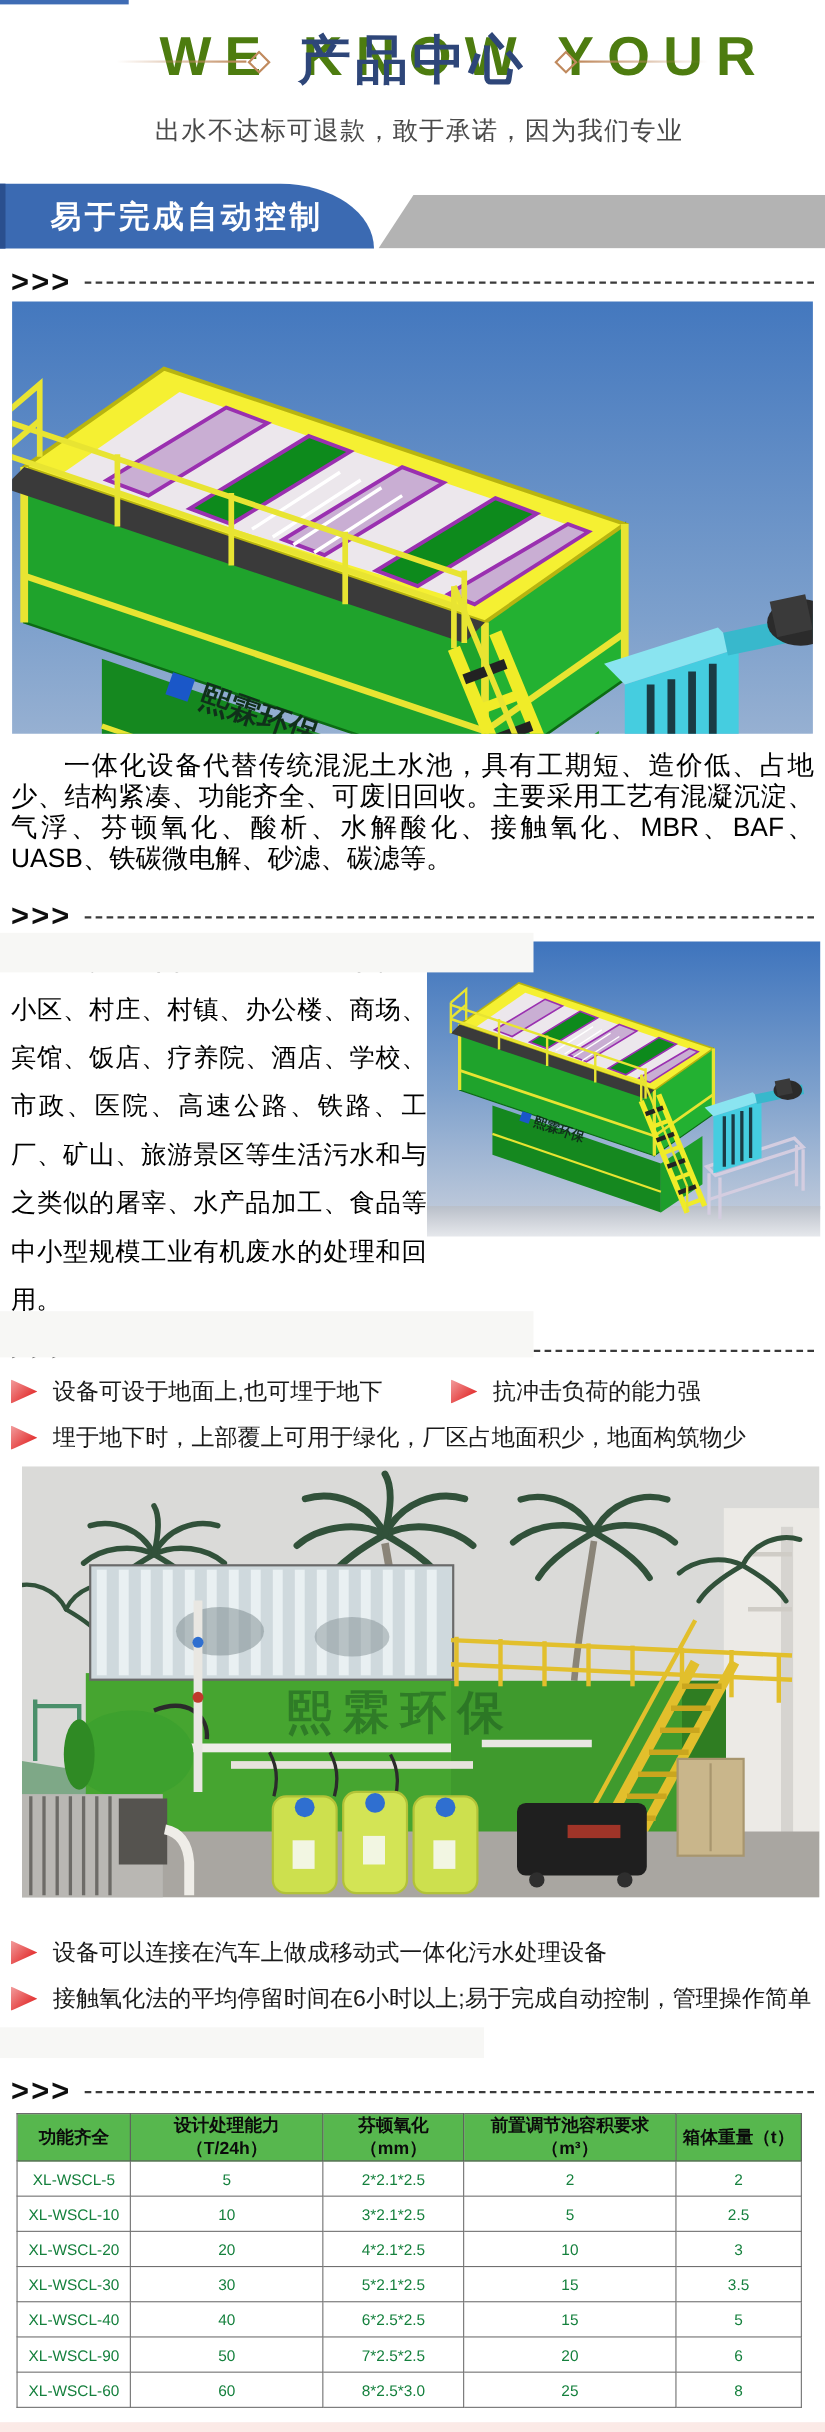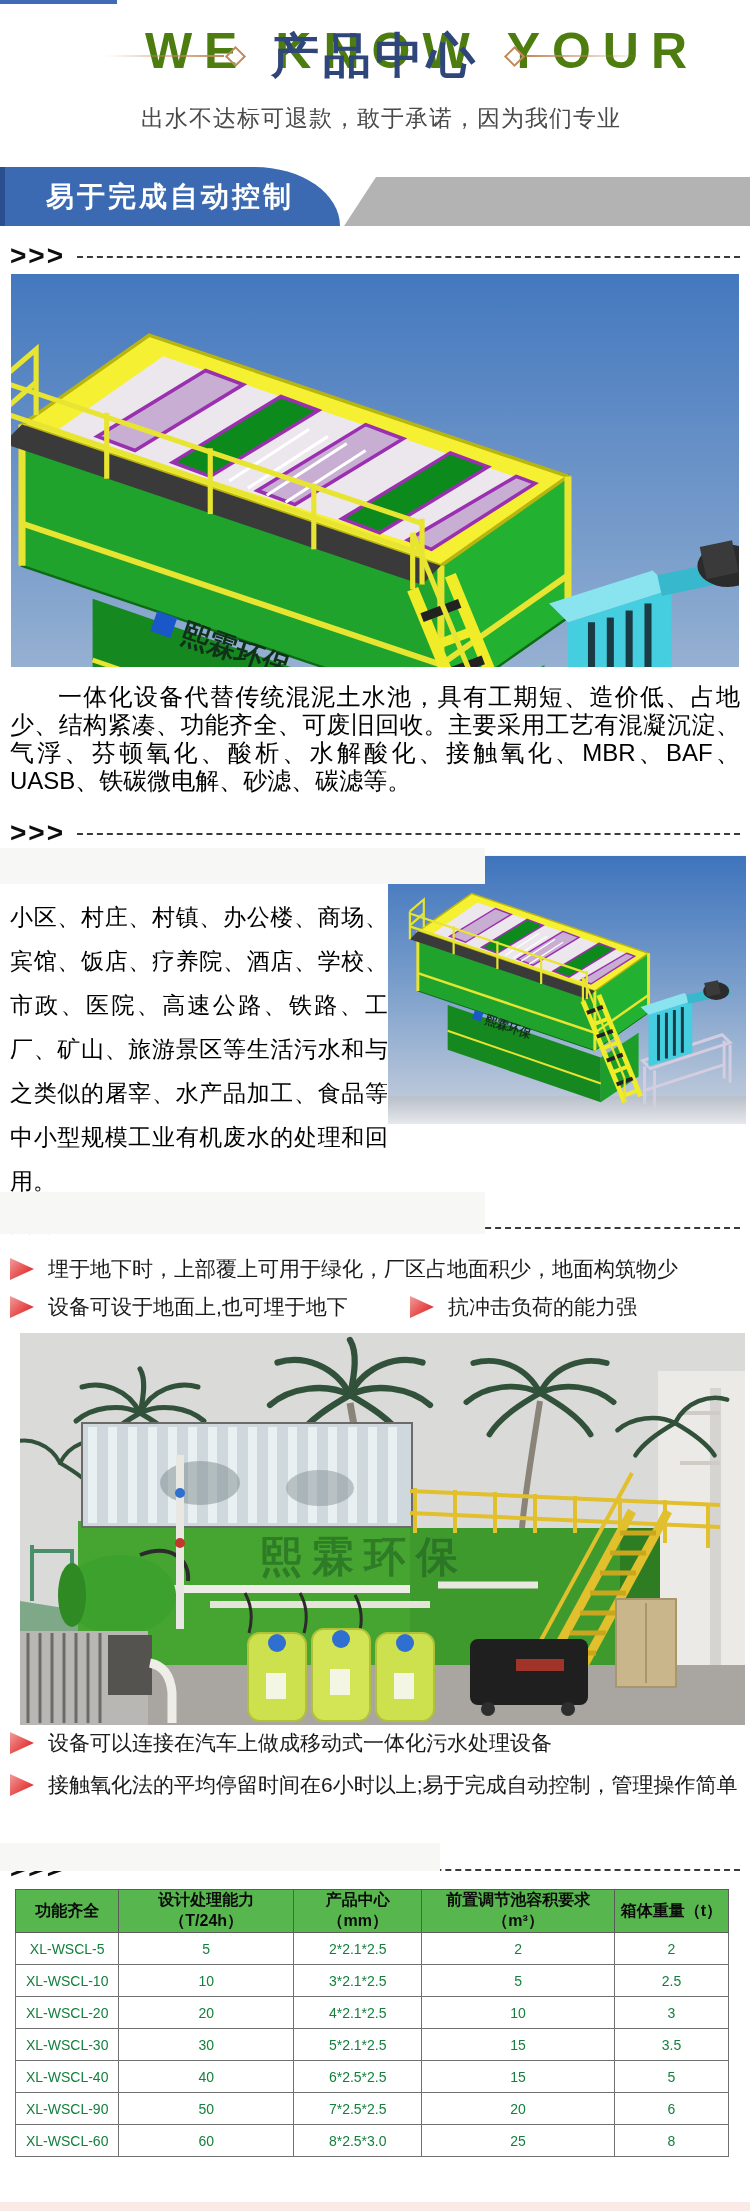--- a/index.html
+++ b/index.html
@@ -47,21 +47,21 @@
             text-align:justify;text-indent:2em;}
   .col-img{width:358px;height:270px;margin-top:4px;display:block;}
 
   .feature-row{display:flex;align-items:center;margin:10px 10px 0 10px;}
   .feature{display:flex;align-items:center;font-size:21px;color:#1a1a1a;}
   .feature.first{width:400px;}
   .tri{width:24px;height:22px;margin-right:14px;flex:0 0 auto;
        background:linear-gradient(135deg,#f29d9d 0%,#e43a3a 70%);
        clip-path:polygon(0 0,100% 50%,0 100%);}
   .frow2{margin-top:14px;}
-  .frow3{margin-top:4px;}
+  .frow3{margin-top:36px;}
 
   .photo{margin:12px 0 0 20px;width:725px;height:392px;display:block;}
 
   .sh4{margin-top:56px;}
   .spec-table{margin:6px 0 0 15px;width:714px;border-collapse:collapse;text-align:center;}
   .spec-table th{background:#57b74e;border:1px solid #5c5c5c;height:32px;
                  font-size:16px;font-weight:bold;color:#0b0b0b;padding:0 2px;}
   .spec-table td{border:1px solid #707070;height:29px;font-size:14px;color:#15803d;}
 
   .faint{position:absolute;background:#f7f7f5;}
@@ -221,34 +221,34 @@
     <svg class="col-img" viewBox="0 0 360 270" role="img">
       <use href="#plant3d" width="360" height="270"></use>
     </svg>
   </div>
 
   <div class="section-head" style="margin-top:10px">
     <span class="arrows">&gt;&gt;&gt;</span>
     <span class="dashline"></span>
   </div>
 
-  <div class="feature-row frow2">
-    <div class="feature">
-      <span class="tri"></span>
-      <span>埋于地下时，上部覆上可用于绿化，厂区占地面积少，地面构筑物少</span>
-    </div>
-  </div>
   <div class="feature-row">
     <div class="feature first">
       <span class="tri"></span>
       <span>设备可设于地面上,也可埋于地下</span>
     </div>
     <div class="feature">
       <span class="tri"></span>
       <span>抗冲击负荷的能力强</span>
+    </div>
+  </div>
+  <div class="feature-row frow2">
+    <div class="feature">
+      <span class="tri"></span>
+      <span>埋于地下时，上部覆上可用于绿化，厂区占地面积少，地面构筑物少</span>
     </div>
   </div>
 
   <svg class="photo" viewBox="0 0 725 392" role="img">
     <rect x="0" y="0" width="725" height="392" fill="#dadad8"></rect>
 
     <rect x="638" y="38" width="87" height="300" fill="#eceae6"></rect>
     <rect x="690" y="55" width="11" height="280" fill="#d6d4d0"></rect>
     <path d="M660,80 h40 M660,130 h40" stroke="#cfccc6" stroke-width="4" fill="none"></path>
 
@@ -432,21 +432,21 @@
       <col style="width:14.5%">
         <col style="width:24.5%">
         <col style="width:18%">
       <col style="width:27%">
         <col style="width:16%">
     </colgroup>
     <thead>
         <tr>
           <th>功能齐全</th>
           <th>设计处理能力（T/24h）</th>
-          <th>产品中心（mm）</th>
+          <th>芬顿氧化（mm）</th>
           <th>前置调节池容积要求（m³）</th>
           <th>箱体重量（t）</th>
         </tr>
       </thead>
     <tbody>
         <tr>
           <td>XL-WSCL-5</td>
           <td>5</td>
           <td>2*2.1*2.5</td>
           <td>2</td>

